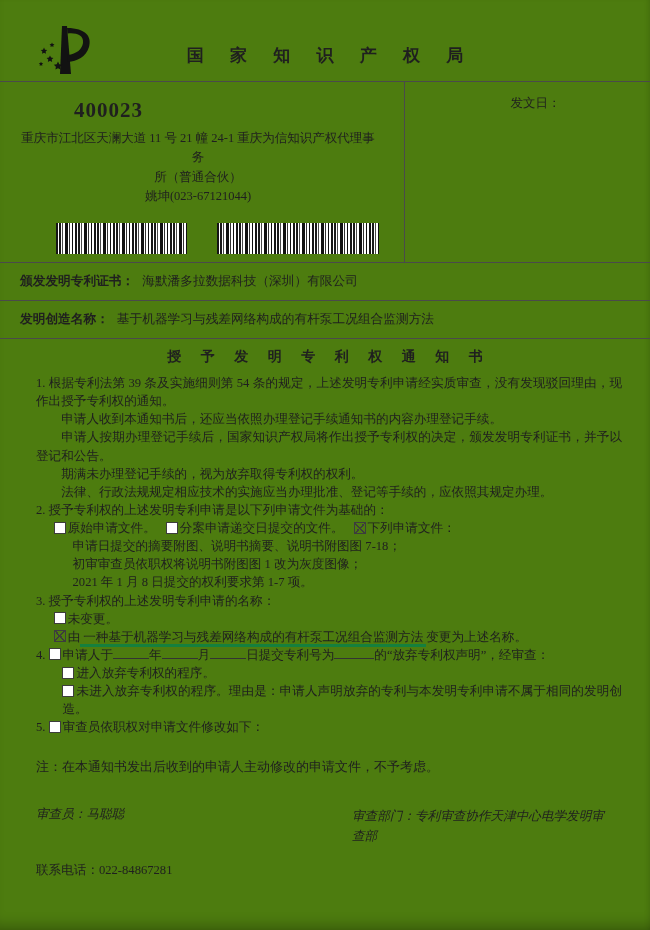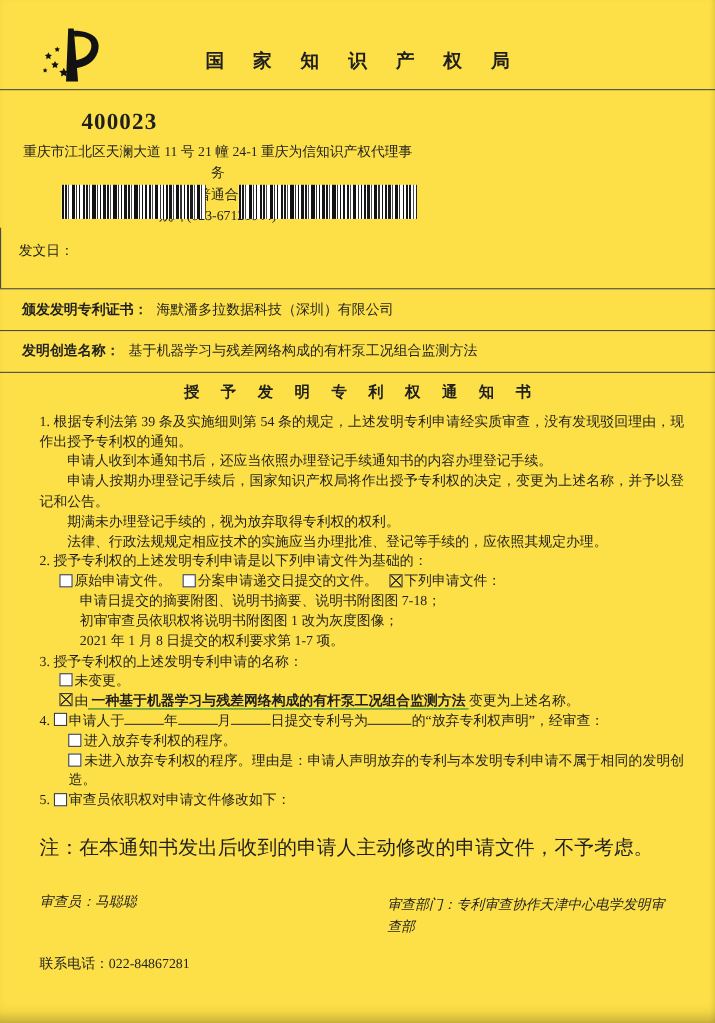--- a/index.html
+++ b/index.html
@@ -1,42 +1,42 @@
 <!DOCTYPE html>
 <html><head>
 <meta charset="utf-8">
 <style>
   * { margin:0; padding:0; box-sizing:border-box; }
   html,body { background:#d9d9d9; }
   .page {
     position:relative; width:650px; height:930px; margin:0 auto;
-    background:#fde047; color:#1f1f1f; overflow:hidden;
+    background:#4d7c0f; color:#1f1f1f; overflow:hidden;
     font-family:"Liberation Serif","DejaVu Serif",serif;
     box-shadow:inset 0 -14px 14px -10px rgba(0,0,0,.28), inset -4px 0 6px -4px rgba(0,0,0,.15);
   }
   
   .header { position:relative; height:81px; }
   .logo { position:absolute; left:34px; top:24px; }
   .agency {
     text-align:center; padding-top:44px; font-size:17px; font-weight:bold;
     letter-spacing:11px; text-indent:11px;
   }
   
-  .addr-section { display:flex; border-top:1.5px solid #4a4a4a; border-bottom:1.5px solid #4a4a4a; height:182px;flex-direction:column; }
+  .addr-section { display:flex; border-top:1.5px solid #4a4a4a; border-bottom:1.5px solid #4a4a4a; height:182px; }
   .addr-left { width:404px; position:relative; }
   .postal { font-size:21px; font-weight:bold; margin:16px 0 6px 74px; letter-spacing:1px; }
   .addr-lines { width:360px; margin-left:18px; text-align:center; font-size:12.5px; line-height:1.55; }
   .barcodes { position:absolute; left:56px; bottom:8px; display:flex; gap:30px; }
   .barcode { height:31px; background:repeating-linear-gradient(90deg,
       #151515 0 2px,#fff 2px 3px,#1a1a1a 3px 5px,#fff 5px 6px,#4a4a4a 6px 7px,
       #fff 7px 9px,#111 9px 12px,#fff 12px 13px,#333 13px 14px,#fff 14px 16px,
       #111 16px 17px,#fff 17px 19px); }
   .barcode.b1 { width:131px; }
   .barcode.b2 { width:162px; }
-  .addr-right { flex:1; border-left:1.5px solid #4a4a4a; padding:13px 0 0 16px; }
+  .addr-right { flex:1; border-left:1.5px solid #4a4a4a; padding:13px 0 0 16px;text-align:center; }
   .dispatch-label { font-size:12.5px; }
   .dispatch-date { margin-top:46px; font-family:"DejaVu Sans","Liberation Sans",sans-serif; font-size:19px; letter-spacing:.5px; }
   
   .meta-row { border-bottom:1.5px solid #4a4a4a; padding:10px 28px 10px 20px; font-size:12.7px; display:flex; }
   .meta-label { font-weight:bold; }
   .meta-cell1 { width:300px; }
   .bold-val { font-weight:bold; }
   .meta-row .gap { display:inline-block; width:8px; }
   
   .doc-title { text-align:center; padding:9px 0 8px; font-size:14px; font-weight:bold; letter-spacing:8px; text-indent:8px; }
@@ -47,22 +47,22 @@
   .pad1 { padding-left:1.4em; }
   .pad2 { padding-left:2.1em; }
   .pad3 { padding-left:2.9em; }
   .cb { display:inline-block; width:12px; height:12px; border:1px solid #3d3d3d; vertical-align:-1.5px; margin-right:2px; background:#fff; }
   .cb.checked { background:
       linear-gradient(to top right, transparent 45%, #3d3d3d 45%, #3d3d3d 55%, transparent 55%),
       linear-gradient(to top left, transparent 45%, #3d3d3d 45%, #3d3d3d 55%, transparent 55%); }
   .cbgap { display:inline-block; width:10px; }
   .blank { display:inline-block; width:36px; border-bottom:1px solid #333; height:12px; vertical-align:baseline; }
   .blank.w2 { width:40px; }
-  .uline { border-bottom:1px solid #15803d; padding:0 3px;font-weight:bold; }
-  .note-line { margin-top:21px; padding:0 36px; font-size:18px; }
+  .uline { border-bottom:3px solid #15803d; padding:0 3px; }
+  .note-line { margin-top:21px; padding:0 36px; font-size:13px; }
   
   .signoff { display:flex; margin:30px 36px 0; font-size:12.6px;font-style:italic; }
   .signoff-left { flex:1; }
   .signoff-right { width:262px; line-height:1.6; }
   .phone { margin:16px 36px 0; font-size:12.6px; }
 </style>
 </head>
 <body>
 
 <div class="page">
@@ -123,21 +123,21 @@
     <span class="meta-label">发明创造名称：</span>
       <span class="gap"></span>
       <span>基于机器学习与残差网络构成的有杆泵工况组合监测方法</span>
   </div>
 
   <div class="doc-title">授 予 发 明 专 利 权 通 知 书</div>
 
   <div class="body">
     <p>1. 根据专利法第 39 条及实施细则第 54 条的规定，上述发明专利申请经实质审查，没有发现驳回理由，现作出授予专利权的通知。</p>
     <p class="ind">申请人收到本通知书后，还应当依照办理登记手续通知书的内容办理登记手续。</p>
-    <p class="ind">申请人按期办理登记手续后，国家知识产权局将作出授予专利权的决定，变更为上述名称，并予以登记和公告。</p>
+    <p class="ind">申请人按期办理登记手续后，国家知识产权局将作出授予专利权的决定，颁发发明专利证书，并予以登记和公告。</p>
     <p class="ind">期满未办理登记手续的，视为放弃取得专利权的权利。</p>
     <p class="ind">法律、行政法规规定相应技术的实施应当办理批准、登记等手续的，应依照其规定办理。</p>
 
     <p>2. 授予专利权的上述发明专利申请是以下列申请文件为基础的：</p>
     <p class="pad1">
       <span class="cb"></span><span>原始申请文件。</span><span class="cbgap"></span><span class="cb"></span><span>分案申请递交日提交的文件。</span><span class="cbgap"></span><span class="cb checked"></span><span>下列申请文件：</span>
     </p>
     <p class="pad3">申请日提交的摘要附图、说明书摘要、说明书附图图 7-18；</p>
     <p class="pad3">初审审查员依职权将说明书附图图 1 改为灰度图像；</p>
     <p class="pad3">2021 年 1 月 8 日提交的权利要求第 1-7 项。</p>

